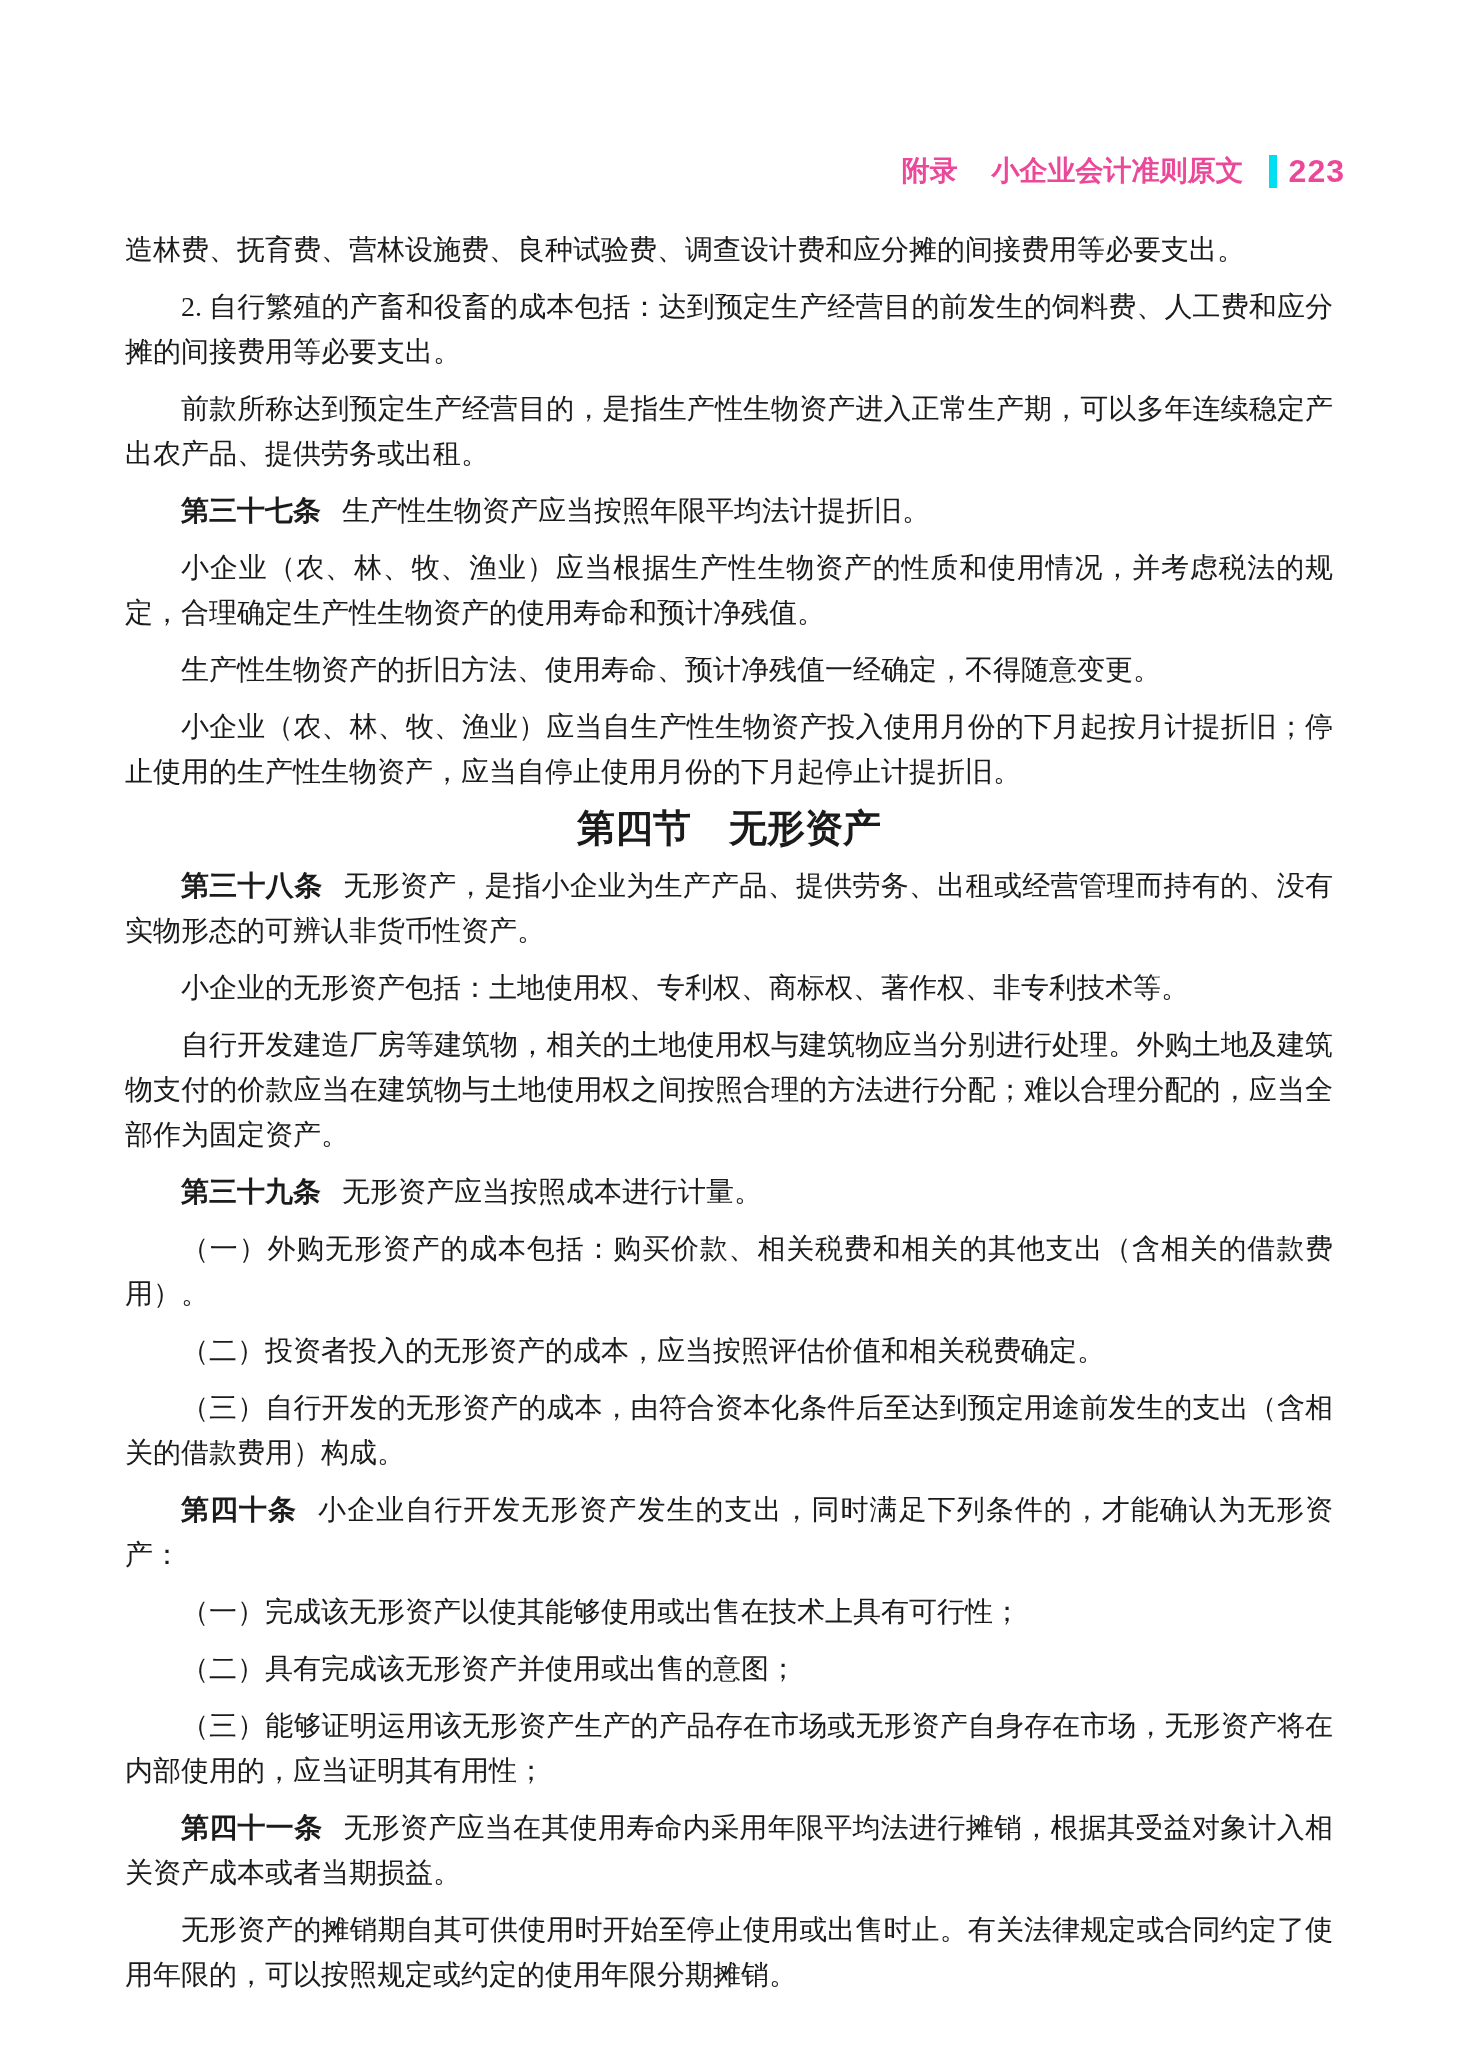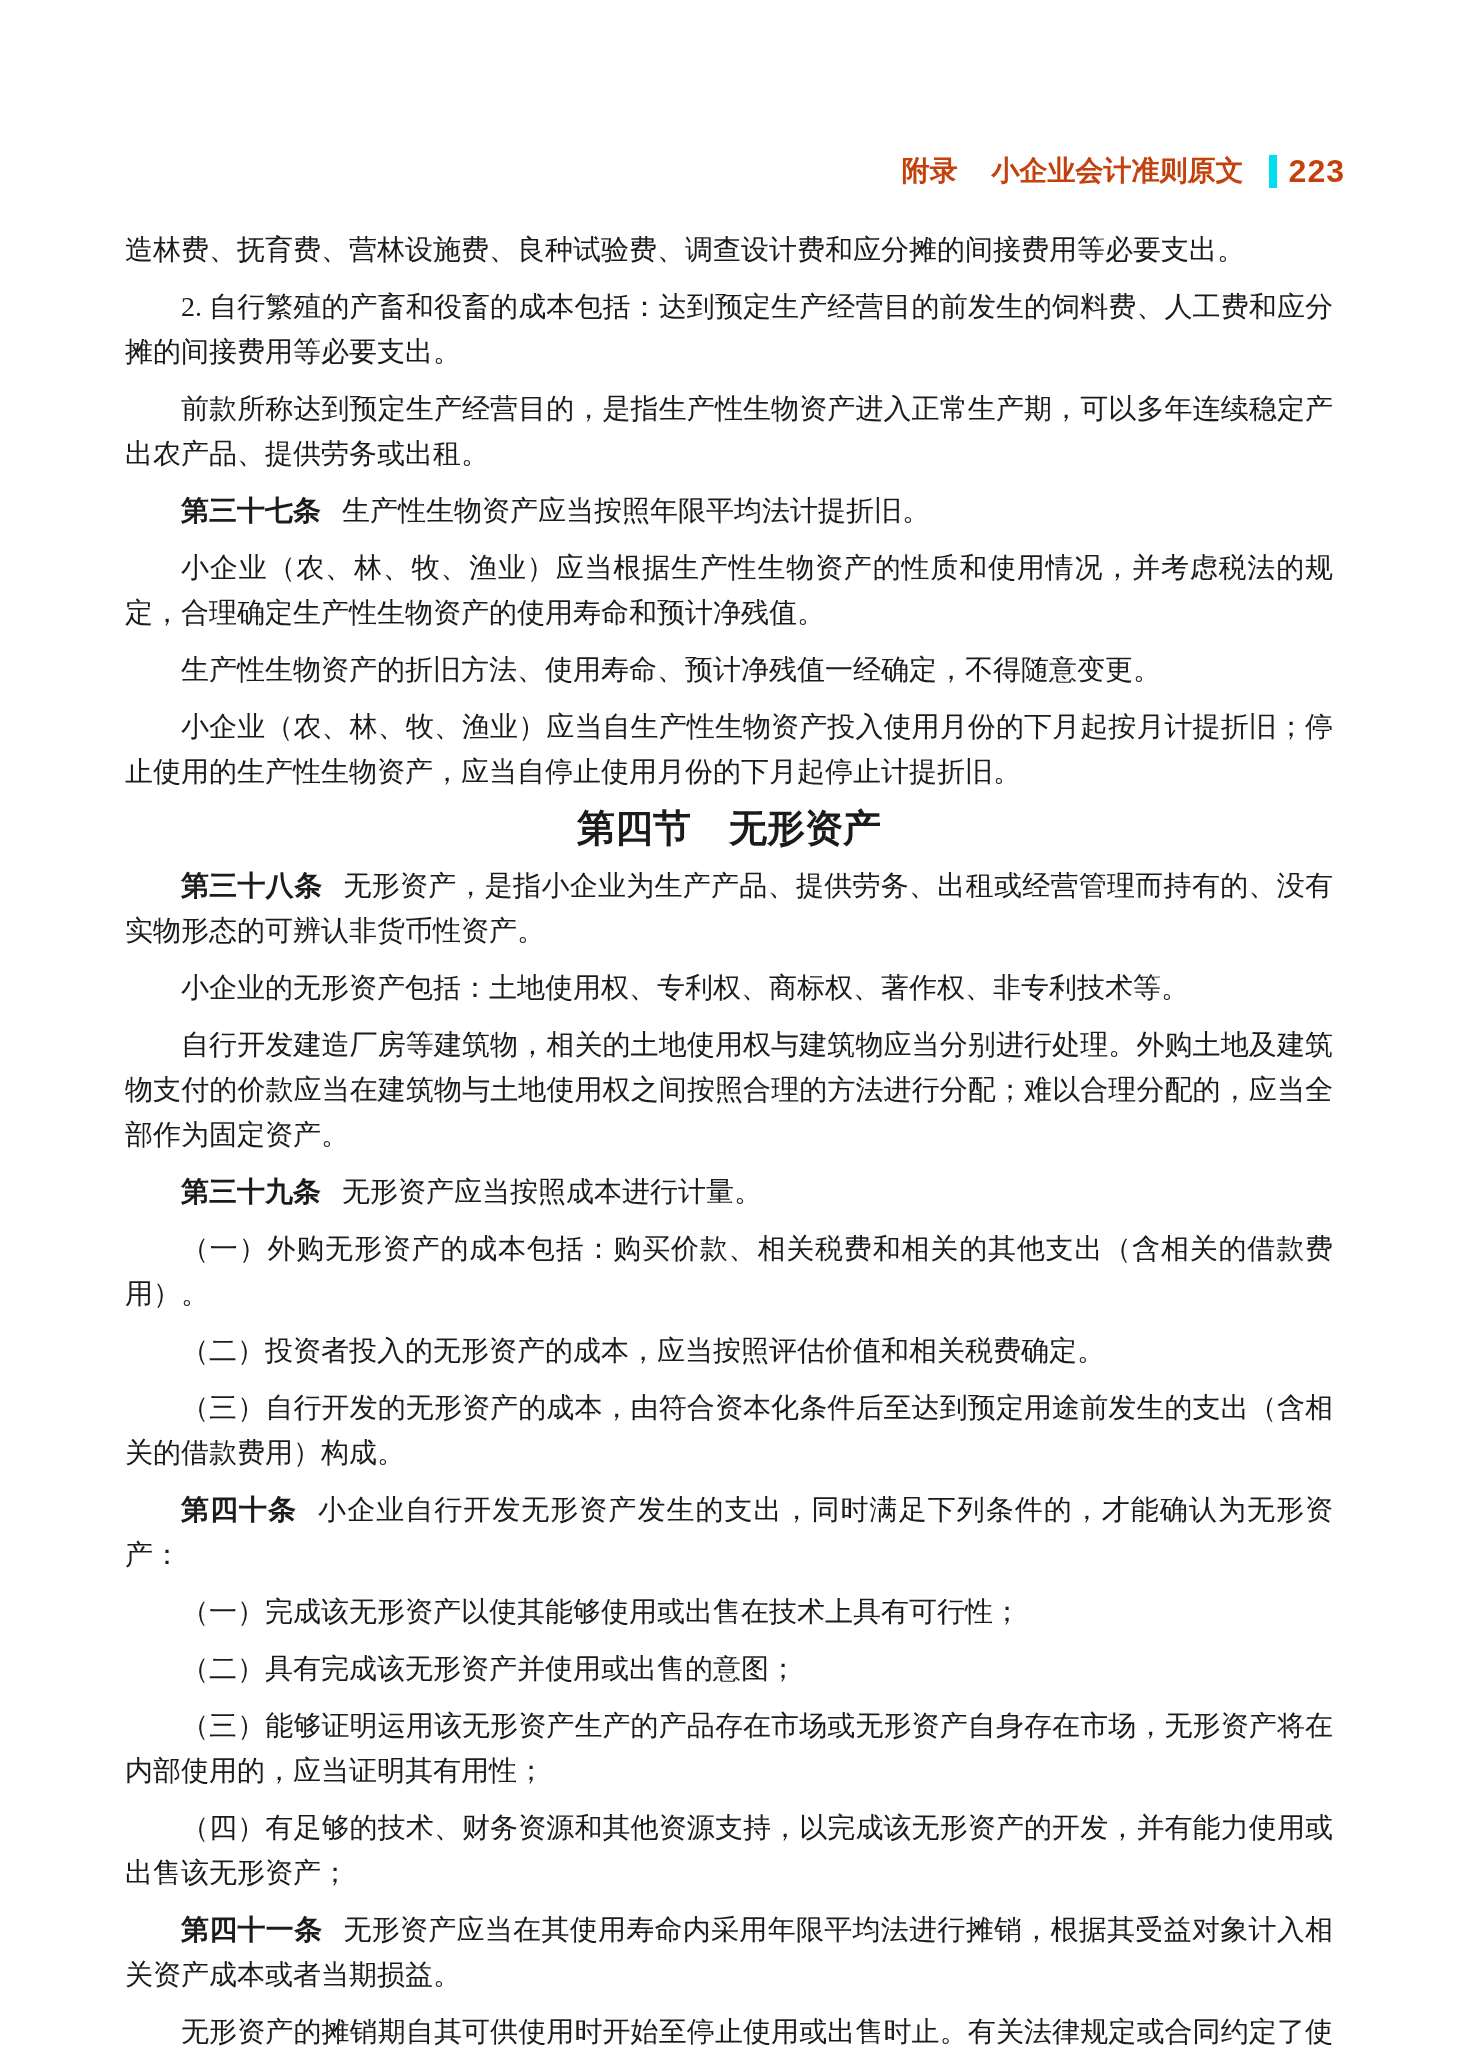--- a/index.html
+++ b/index.html
@@ -13,21 +13,21 @@
     overflow:hidden;
   }
   
   .running-head{
     position:absolute;
     top:152px;right:112px;
     display:flex;align-items:center;
     font-family:"Liberation Sans","DejaVu Sans",sans-serif;
     font-weight:bold;
     font-size:28px;
-    color:#c2410c;
+    color:#ec4899;
     white-space:nowrap;
   }
   .rh-chapter{margin-right:1.2em;}
   .rh-title{margin-right:0.9em;}
   .rh-bar{
     display:inline-block;
     width:8px;height:33px;
     margin-right:12px;
     background:#00dff2;
   }
@@ -87,18 +87,17 @@
       <p class="para">小企业的无形资产包括：土地使用权、专利权、商标权、著作权、非专利技术等。</p>
       <p class="para">自行开发建造厂房等建筑物，相关的土地使用权与建筑物应当分别进行处理。外购土地及建筑物支付的价款应当在建筑物与土地使用权之间按照合理的方法进行分配；难以合理分配的，应当全部作为固定资产。</p>
       <p class="para"><b class="article-no">第三十九条</b>无形资产应当按照成本进行计量。</p>
       <p class="para">（一）外购无形资产的成本包括：购买价款、相关税费和相关的其他支出（含相关的借款费用）。</p>
       <p class="para">（二）投资者投入的无形资产的成本，应当按照评估价值和相关税费确定。</p>
       <p class="para">（三）自行开发的无形资产的成本，由符合资本化条件后至达到预定用途前发生的支出（含相关的借款费用）构成。</p>
       <p class="para"><b class="article-no">第四十条</b>小企业自行开发无形资产发生的支出，同时满足下列条件的，才能确认为无形资产：</p>
       <p class="para">（一）完成该无形资产以使其能够使用或出售在技术上具有可行性；</p>
       <p class="para">（二）具有完成该无形资产并使用或出售的意图；</p>
       <p class="para">（三）能够证明运用该无形资产生产的产品存在市场或无形资产自身存在市场，无形资产将在内部使用的，应当证明其有用性；</p>
-      <p class="para">（四）有足够的技术、财务资源和其他资源支持，以完成该无形资产的开发，并有能力使用或出售该无形资产；</p>
       <p class="para"><b class="article-no">第四十一条</b>无形资产应当在其使用寿命内采用年限平均法进行摊销，根据其受益对象计入相关资产成本或者当期损益。</p>
       <p class="para">无形资产的摊销期自其可供使用时开始至停止使用或出售时止。有关法律规定或合同约定了使用年限的，可以按照规定或约定的使用年限分期摊销。</p>
     </main>
 
 </div>
 
 </body></html>

